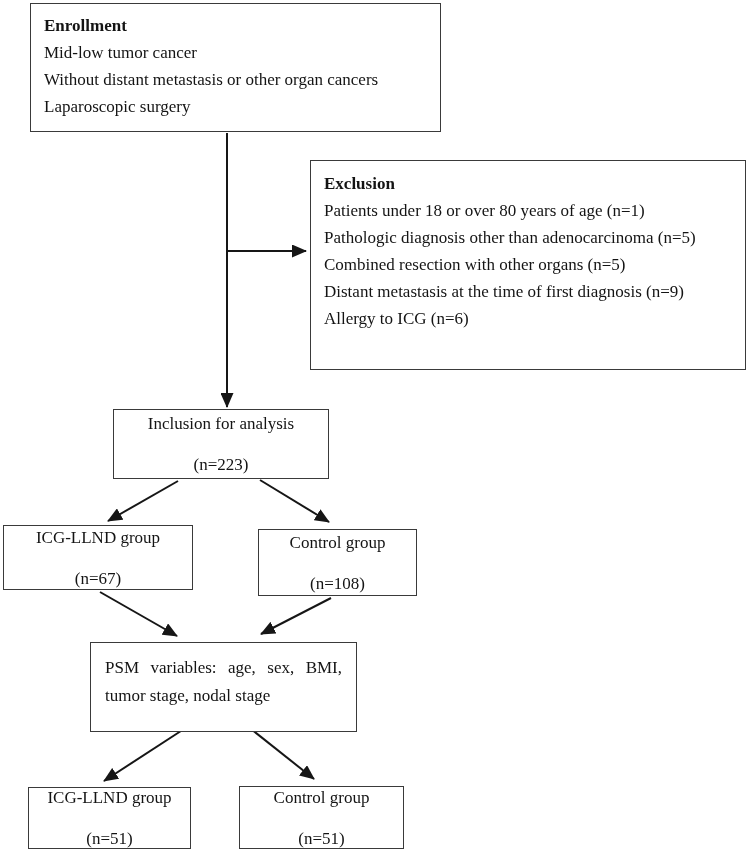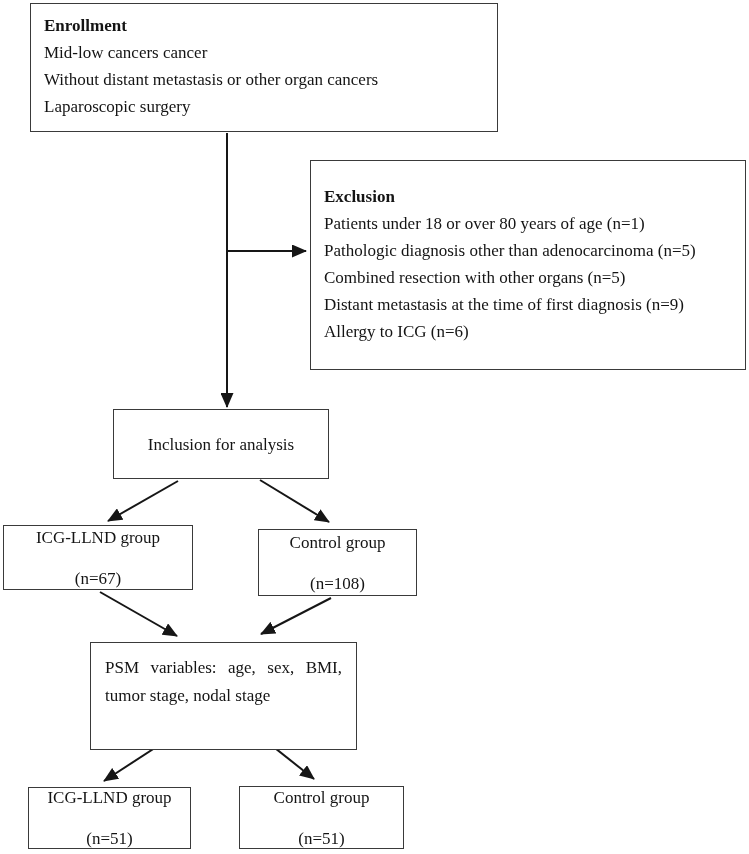--- a/index.html
+++ b/index.html
@@ -40,26 +40,26 @@
     font-weight: bold;
   }
   .box-center {
     display: flex;
     flex-direction: column;
     justify-content: center;
     text-align: center;
     line-height: 29px;
     gap: 12px;
   }
-  #enrollment-box  { left: 30px;  top: 3px;   width: 468px; height: 129px; }
-  #exclusion-box   { left: 310px; top: 160px; width: 436px; height: 210px; padding-top: 22px; }
+  #enrollment-box  { left: 30px;  top: 3px;   width: 411px; height: 129px; }
+  #exclusion-box   { left: 310px; top: 160px; width: 436px; height: 210px; padding-top: 9px; }
   #inclusion-box   { left: 113px; top: 409px; width: 216px; height: 70px; }
   #icg67-box       { left: 3px;   top: 525px; width: 190px; height: 65px; }
   #control156-box  { left: 258px; top: 529px; width: 159px; height: 67px; }
-  #psm-box         { left: 90px;  top: 642px; width: 267px; height: 108px;
+  #psm-box         { left: 90px;  top: 642px; width: 267px; height: 90px;
                      padding: 11px 14px 0 14px; line-height: 28px; }
   #icg51-box       { left: 28px;  top: 787px; width: 163px; height: 62px; }
   #control51-box   { left: 239px; top: 786px; width: 165px; height: 63px; }
   .psm-line1 {
     text-align: justify;
     text-align-last: justify;
   }
 </style>
 </head>
 <body>
@@ -77,36 +77,37 @@
     <line x1="178" y1="481" x2="108" y2="521" stroke="#161616" stroke-width="2" marker-end="url(#ah)"></line>
     <line x1="260" y1="480" x2="329" y2="522" stroke="#161616" stroke-width="2" marker-end="url(#ah)"></line>
     <line x1="100" y1="592" x2="177" y2="636" stroke="#161616" stroke-width="2" marker-end="url(#ah)"></line>
     <line x1="331" y1="598" x2="261" y2="634" stroke="#161616" stroke-width="2" marker-end="url(#ah)"></line>
     <line x1="184" y1="729" x2="104" y2="781" stroke="#161616" stroke-width="2" marker-end="url(#ah)"></line>
     <line x1="251" y1="729" x2="314" y2="779" stroke="#161616" stroke-width="2" marker-end="url(#ah)"></line>
   </svg>
 
   <div class="box box-list" id="enrollment-box">
     <div class="box-title">Enrollment</div>
-    <div>Mid-low cancers cancer</div>
+    <div>Mid-low tumor cancer</div>
     <div>Without distant metastasis or other organ cancers</div>
     <div>Laparoscopic surgery</div>
   </div>
 
   <div class="box box-list" id="exclusion-box">
     <div class="box-title">Exclusion</div>
     <div>Patients under 18 or over 80 years of age (n=1)</div>
     <div>Pathologic diagnosis other than adenocarcinoma (n=5)</div>
     <div>Combined resection with other organs (n=5)</div>
     <div>Distant metastasis at the time of first diagnosis (n=9)</div>
     <div>Allergy to ICG (n=6)</div>
   </div>
 
   <div class="box box-center" id="inclusion-box">
     <div>Inclusion for analysis</div>
+    <div>(n=223)</div>
   </div>
 
   <div class="box box-center" id="icg67-box">
     <div>ICG-LLND group</div>
     <div>(n=67)</div>
   </div>
 
   <div class="box box-center" id="control156-box">
     <div>Control group</div>
     <div>(n=108)</div>

